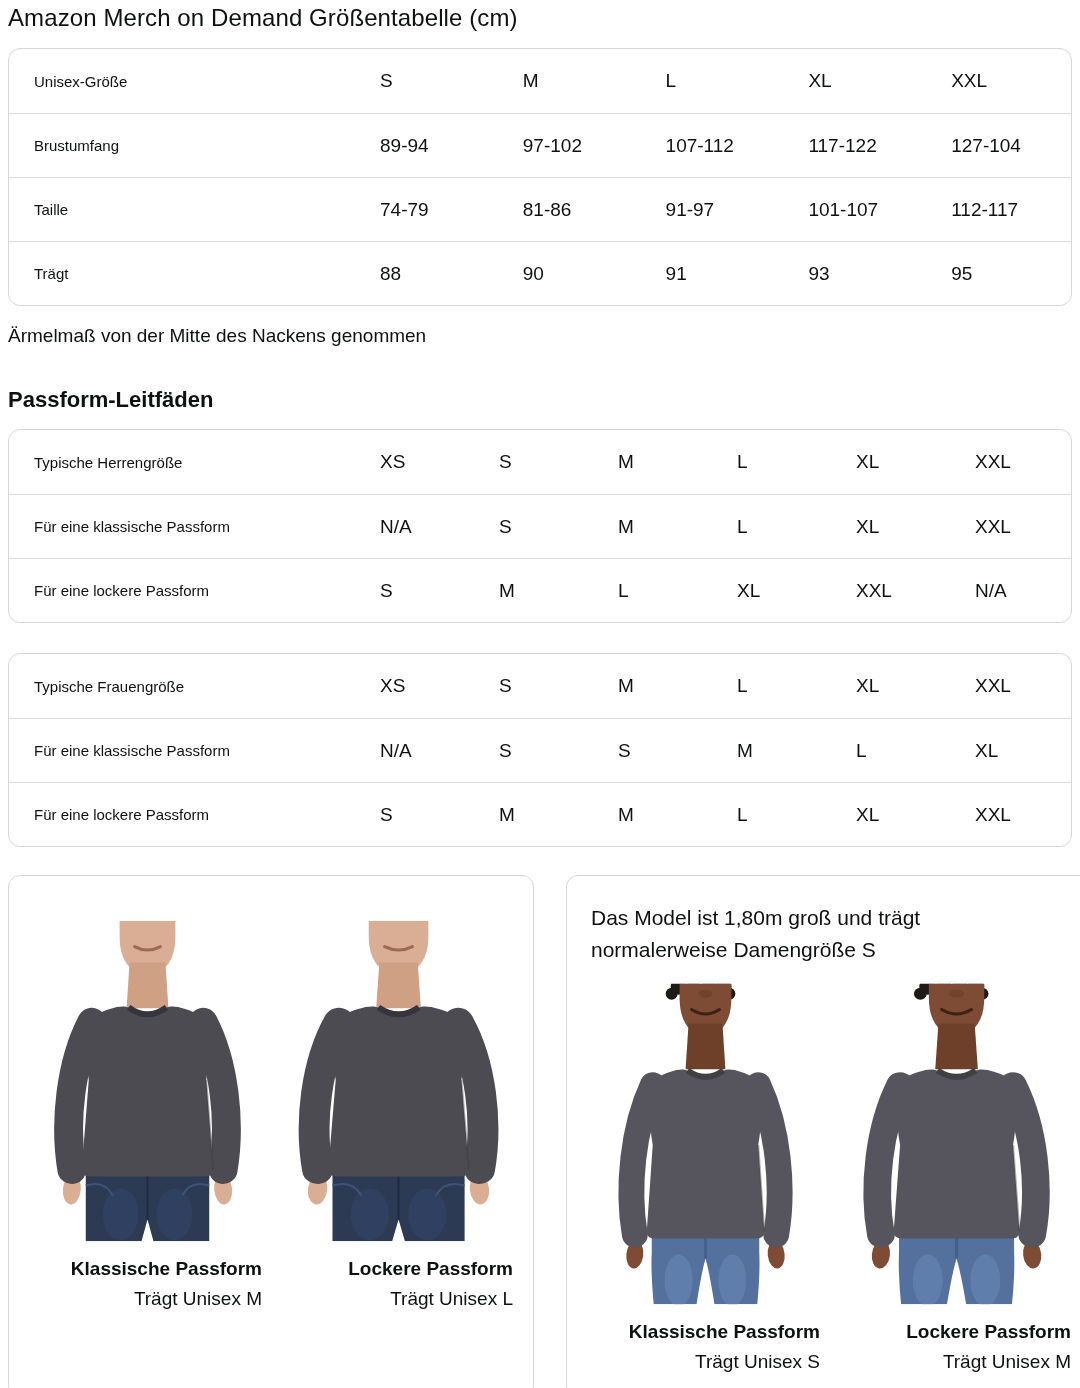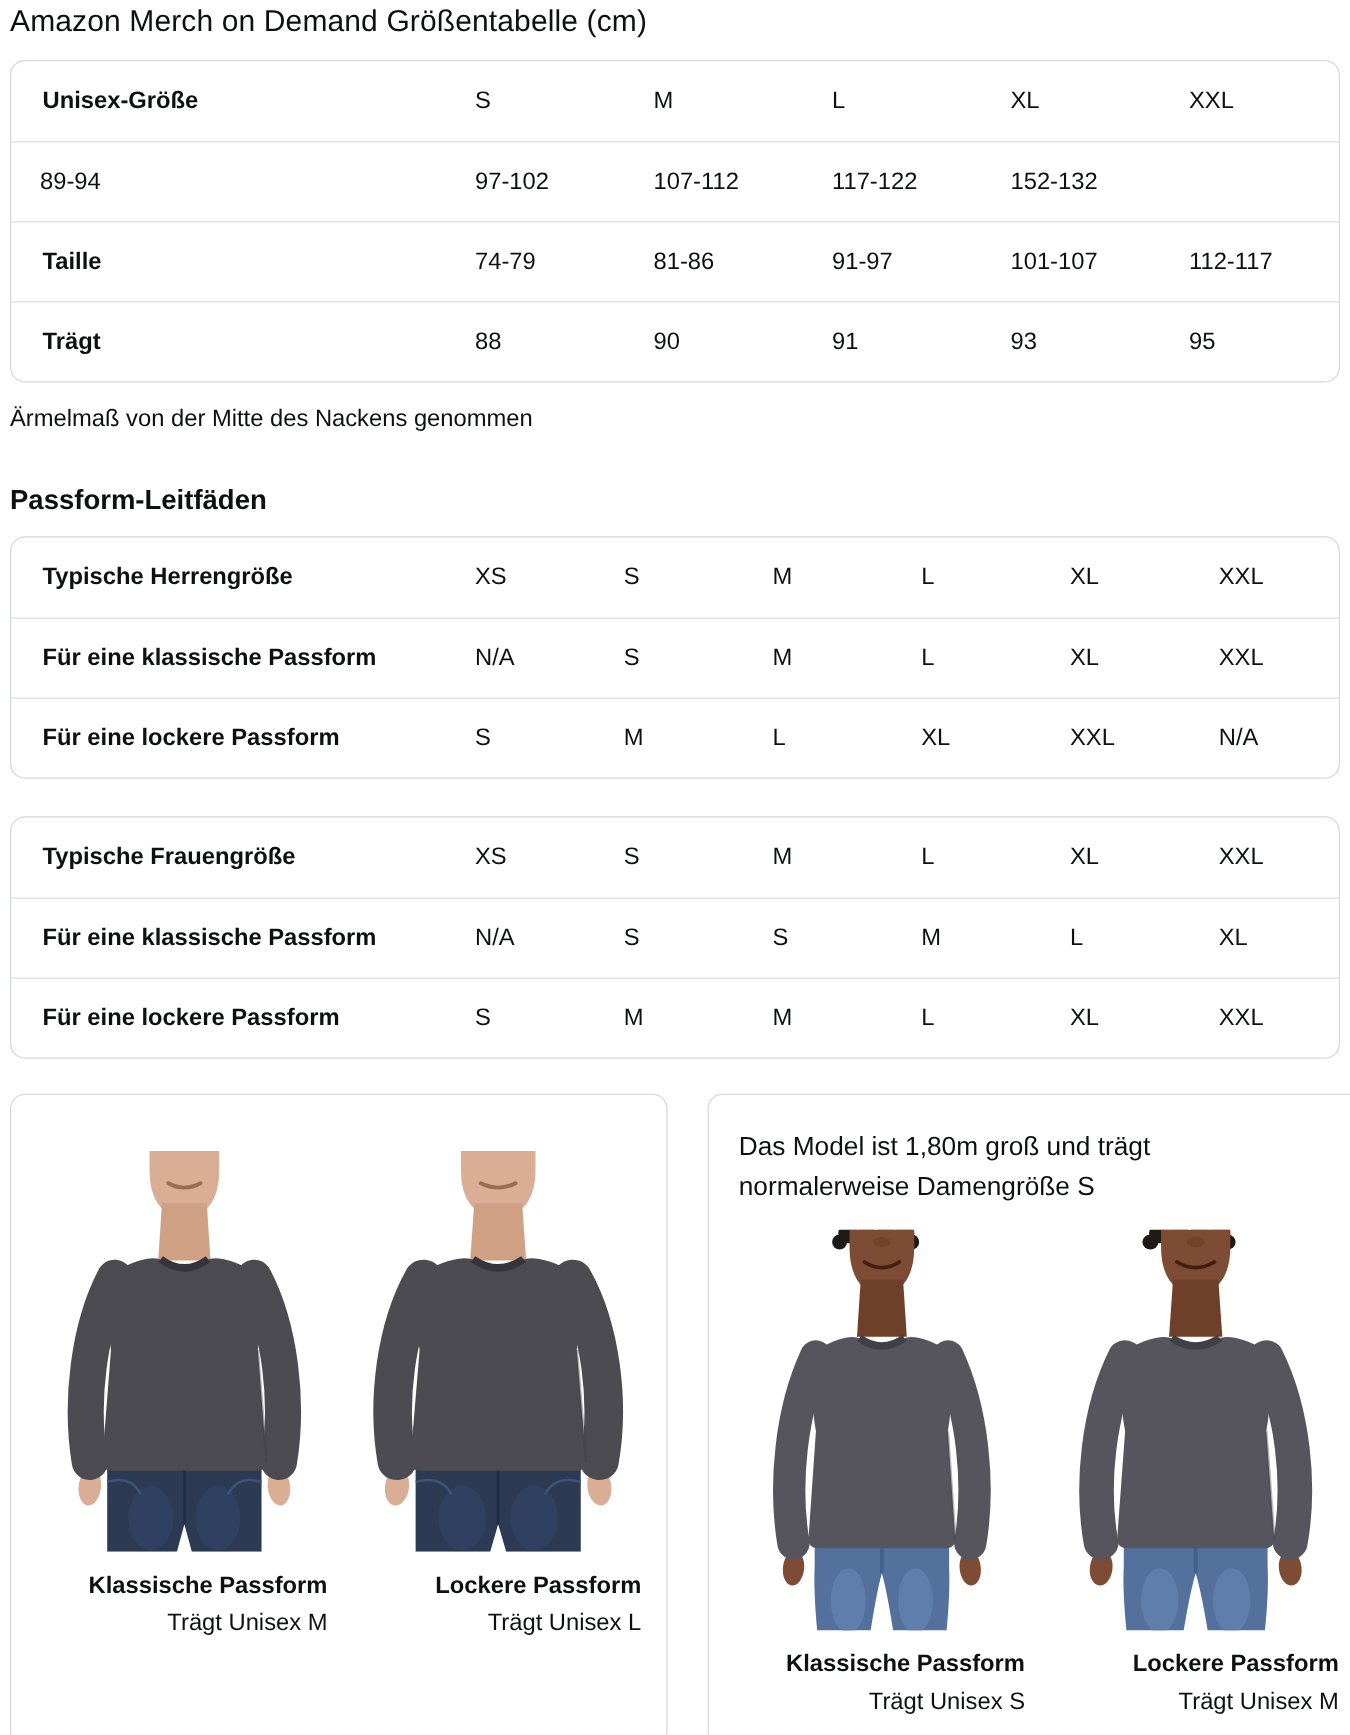--- a/index.html
+++ b/index.html
@@ -11,21 +11,21 @@
     padding:2px 8px 8px 8px;
   }
   .page-title { font-size:24px; font-weight:400; margin:2px 0 16px 0; letter-spacing:.1px; }
   .tbl {
     border:1px solid #d5d9d9; border-radius:12px; background:#fff; overflow:hidden;
   }
   .tbl .row { display:grid; height:64px; align-items:center; }
   .tbl .row + .row { border-top:1px solid #dcdfdf; }
   .tbl.cols5 .row { grid-template-columns:348px repeat(5,1fr); }
   .tbl.cols6 .row { grid-template-columns:348px repeat(6,1fr); }
-  .tbl .lbl { font-weight:700; font-size:19px; padding-left:25px; }
+  .tbl .lbl { font-weight:400; font-size:15px; padding-left:25px; }
   .tbl .val { font-size:19px; padding-left:23px; }
   .note { font-size:19px; margin:19px 0 0 0; }
   .section-heading { font-size:22px; font-weight:700; margin:40px 0 16px 0; }
   .tbl + .tbl { margin-top:30px; }
   .cards { display:flex; gap:32px; margin-top:28px; }
   .card {
     flex:1; border:1px solid #d5d9d9; border-radius:12px;
     padding:26px 20px 24px 24px; background:#fff;
   }
   .card-desc { font-size:21px; line-height:1.5; max-width:440px; }
@@ -105,25 +105,26 @@
 <div class="tbl cols5">
   <div class="row">
     <div class="lbl">Unisex-Größe</div>
     <div class="val">S</div>
     <div class="val">M</div>
     <div class="val">L</div>
     <div class="val">XL</div>
     <div class="val">XXL</div>
   </div>
   <div class="row">
+    <div class="lbl">Brustumfang</div>
     <div class="val">89-94</div>
     <div class="val">97-102</div>
     <div class="val">107-112</div>
     <div class="val">117-122</div>
-    <div class="val">152-132</div>
+    <div class="val">127-104</div>
   </div>
   <div class="row">
     <div class="lbl">Taille</div>
     <div class="val">74-79</div>
     <div class="val">81-86</div>
     <div class="val">91-97</div>
     <div class="val">101-107</div>
     <div class="val">112-117</div>
   </div>
   <div class="row">

